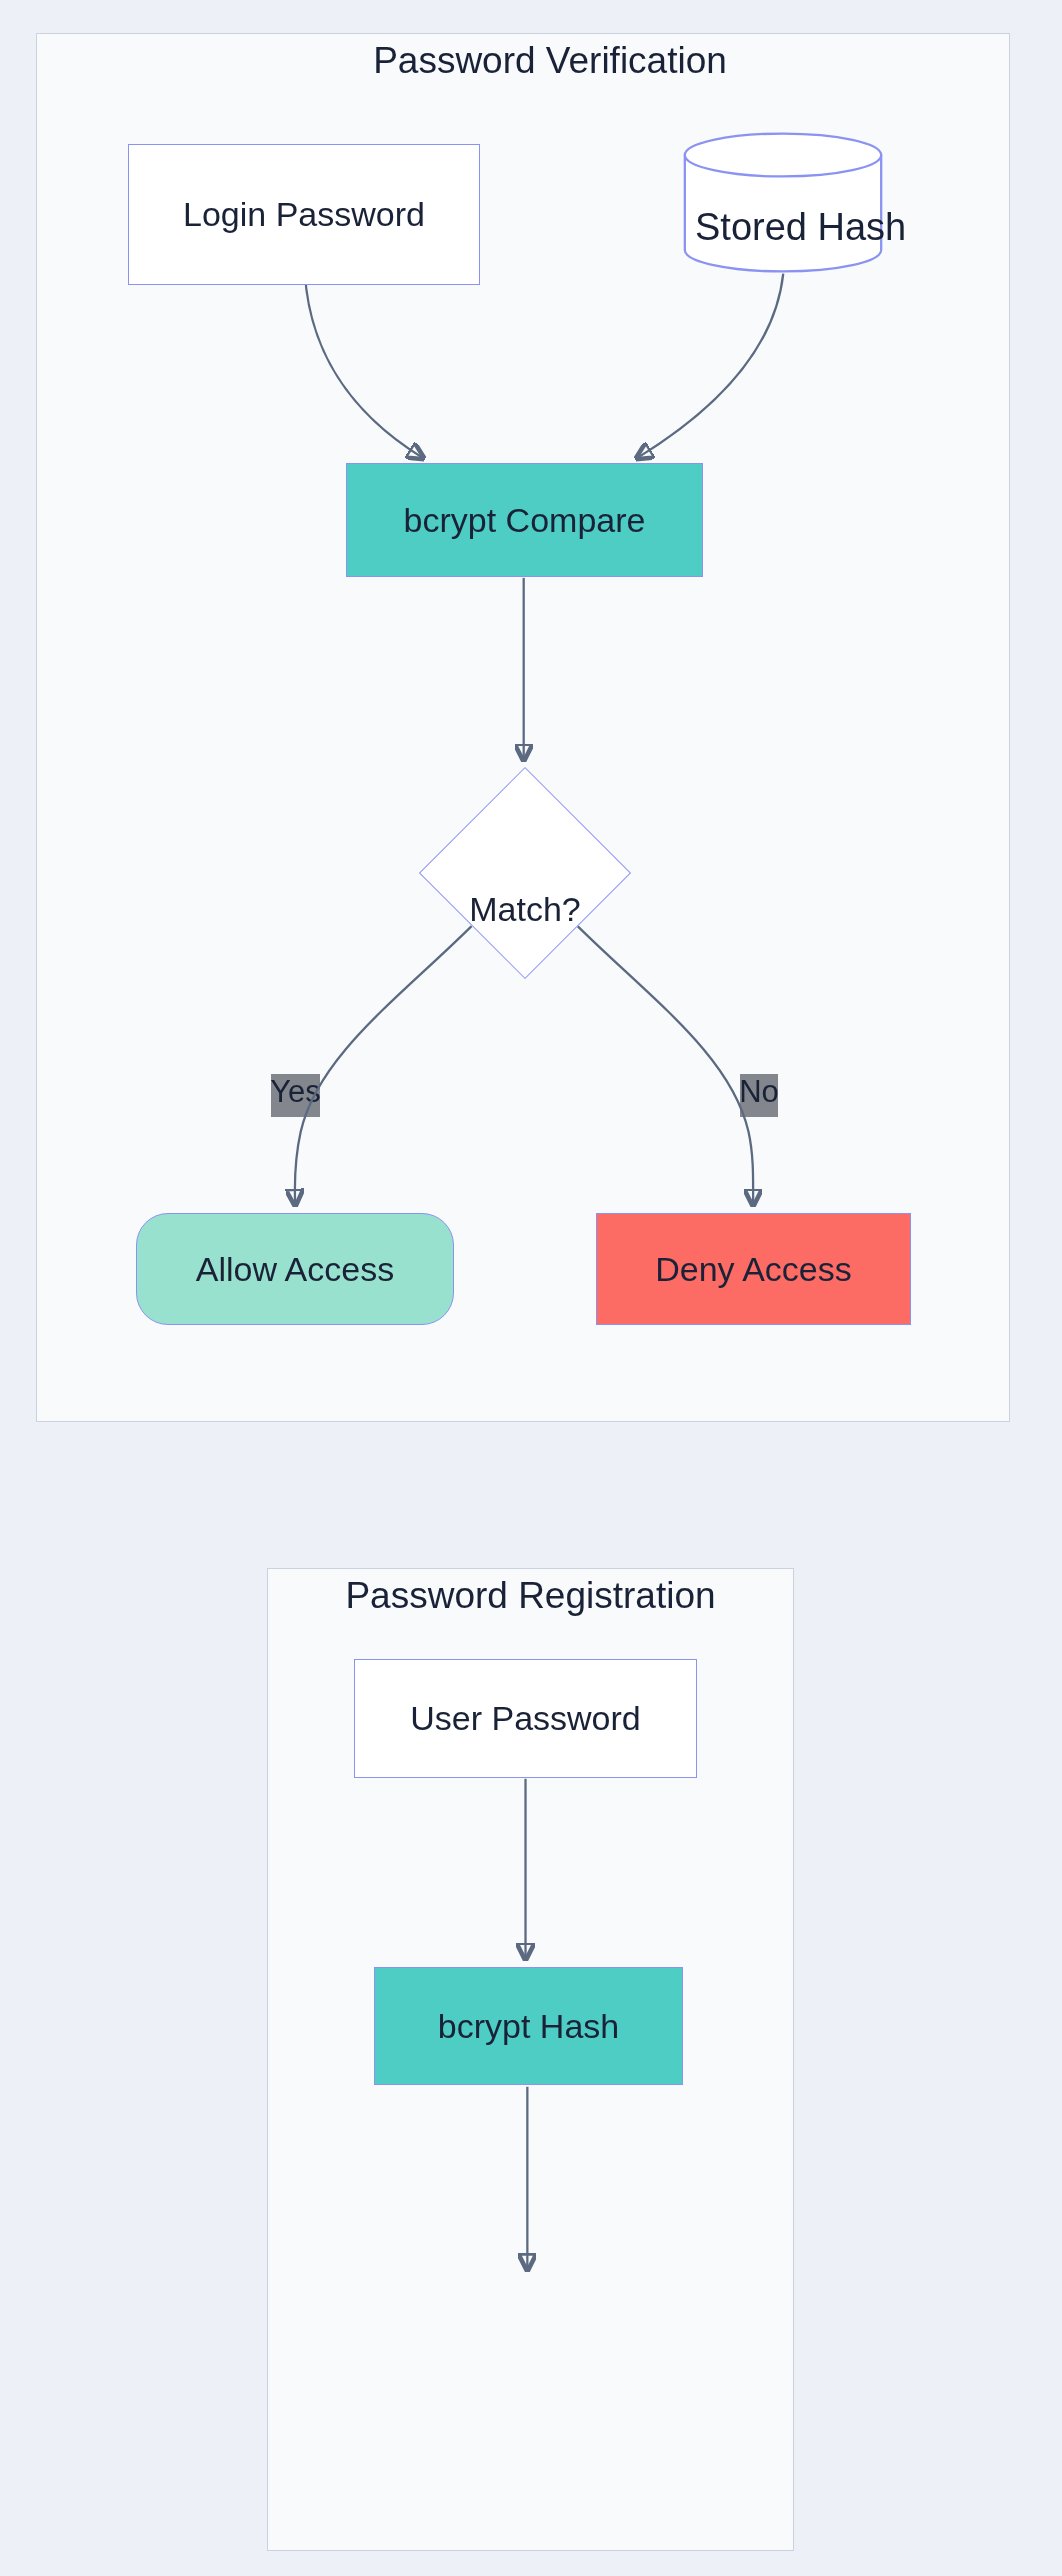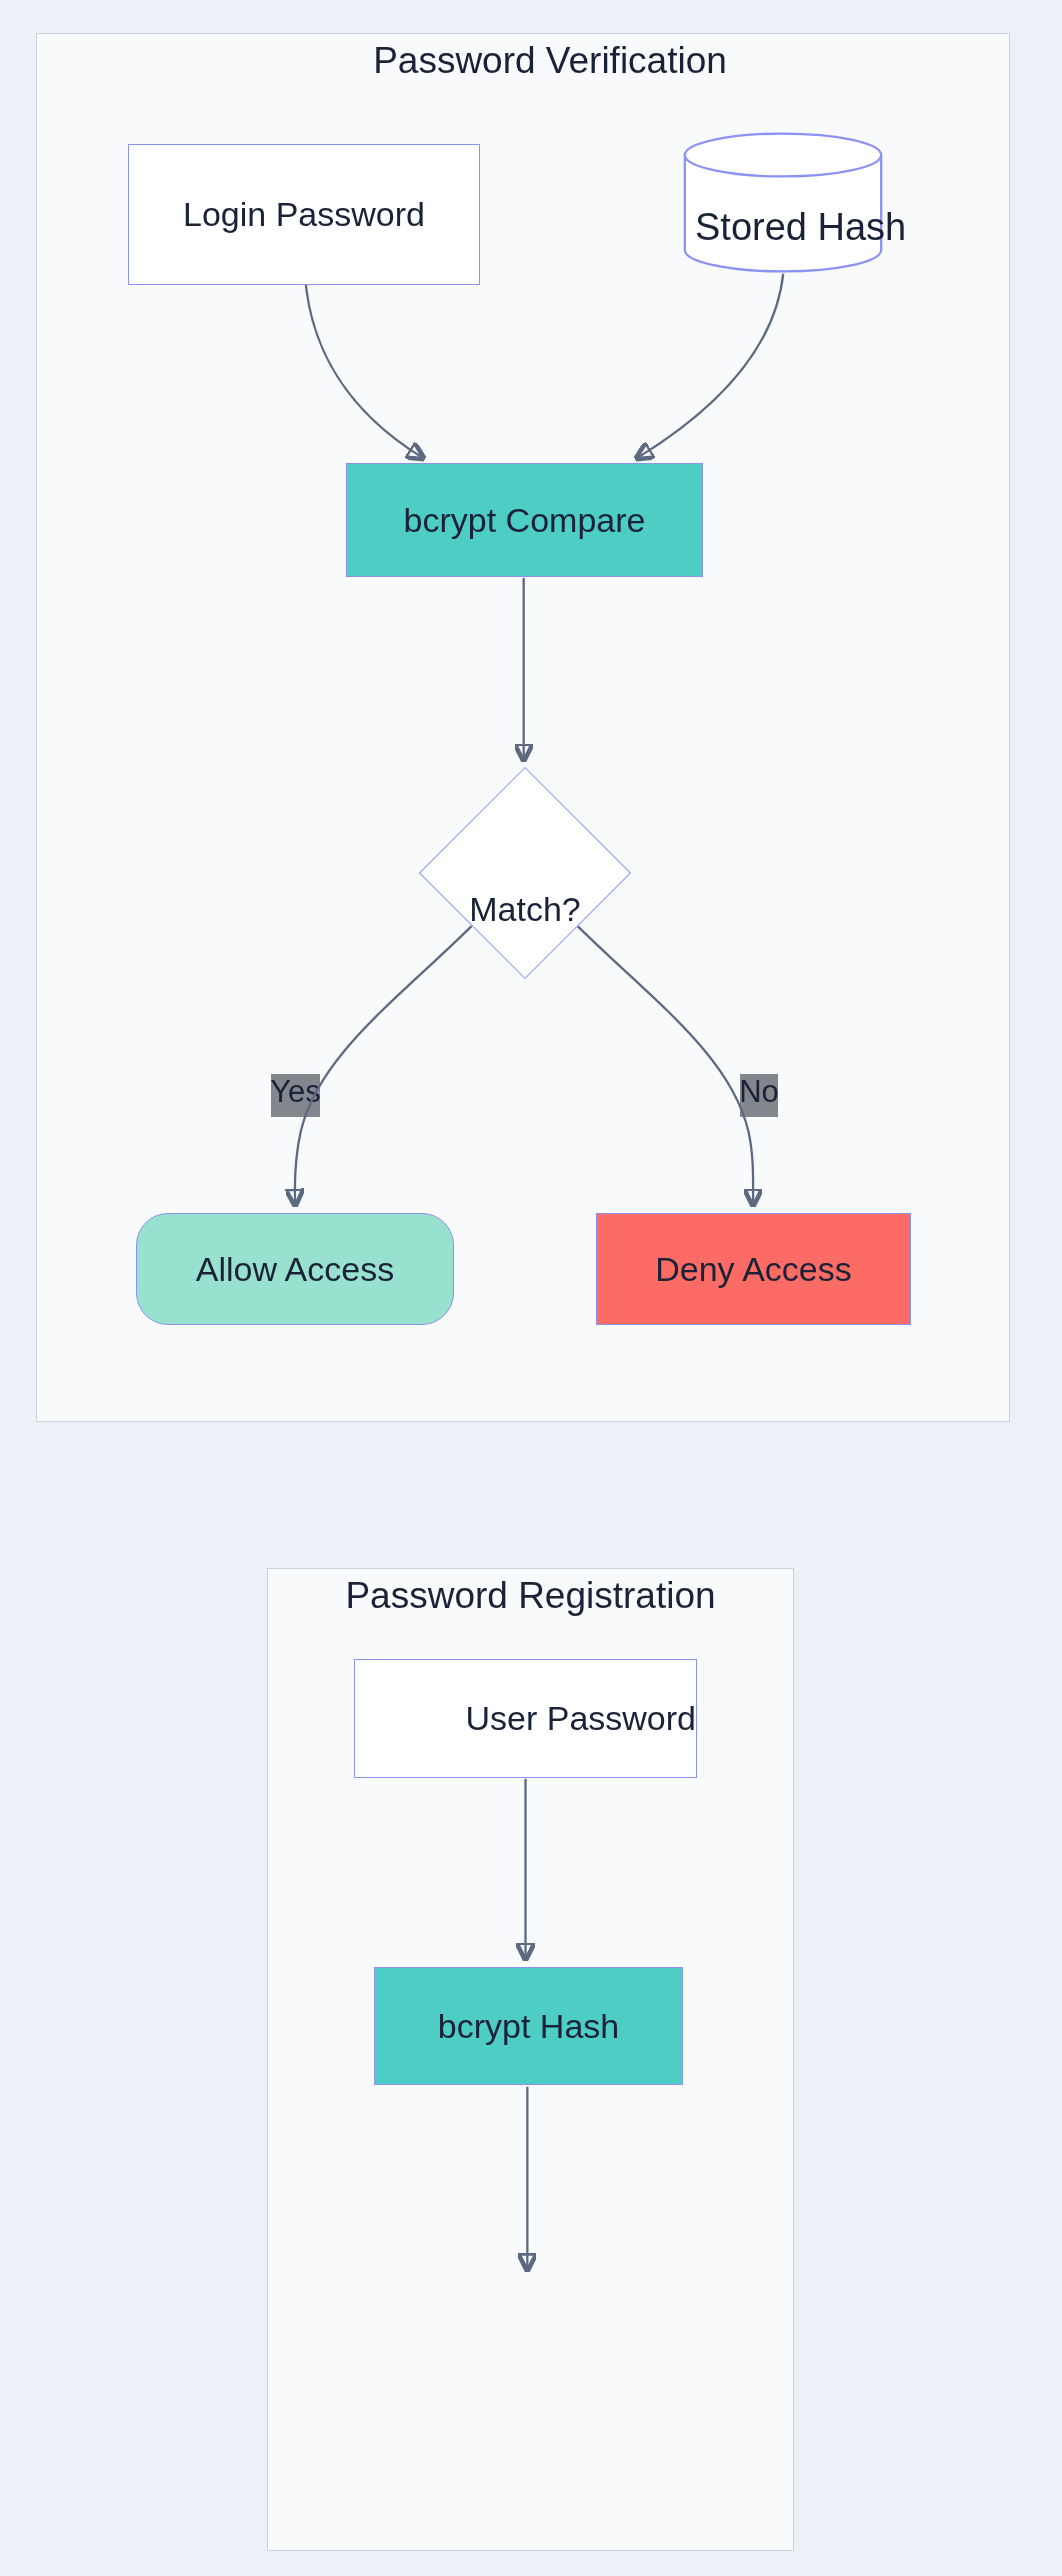--- a/index.html
+++ b/index.html
@@ -107,21 +107,21 @@
   </div>
 
   <div class="node rect-node allow" style="left:136px;top:1213px;width:318px;height:112px;">
     <span>Allow Access</span>
   </div>
 
   <div class="node rect-node deny" style="left:596px;top:1213px;width:315px;height:112px;">
     <span>Deny Access</span>
   </div>
 
-  <div class="node rect-node io" style="left:354px;top:1659px;width:343px;height:119px;justify-content:flex-end;">
+  <div class="node rect-node io" style="left:354px;top:1659px;width:343px;height:119px;">
     <span>User Password</span>
   </div>
 
   <div class="node rect-node process" style="left:374px;top:1967px;width:309px;height:118px;">
     <span>bcrypt Hash</span>
   </div>
 
 
   <div class="subgraph-title" style="left:36px;width:974px;top:40px;margin-left:27px;">Password Verification</div>
   <div class="subgraph-title" style="left:267px;width:527px;top:1575px;">Password Registration</div>

